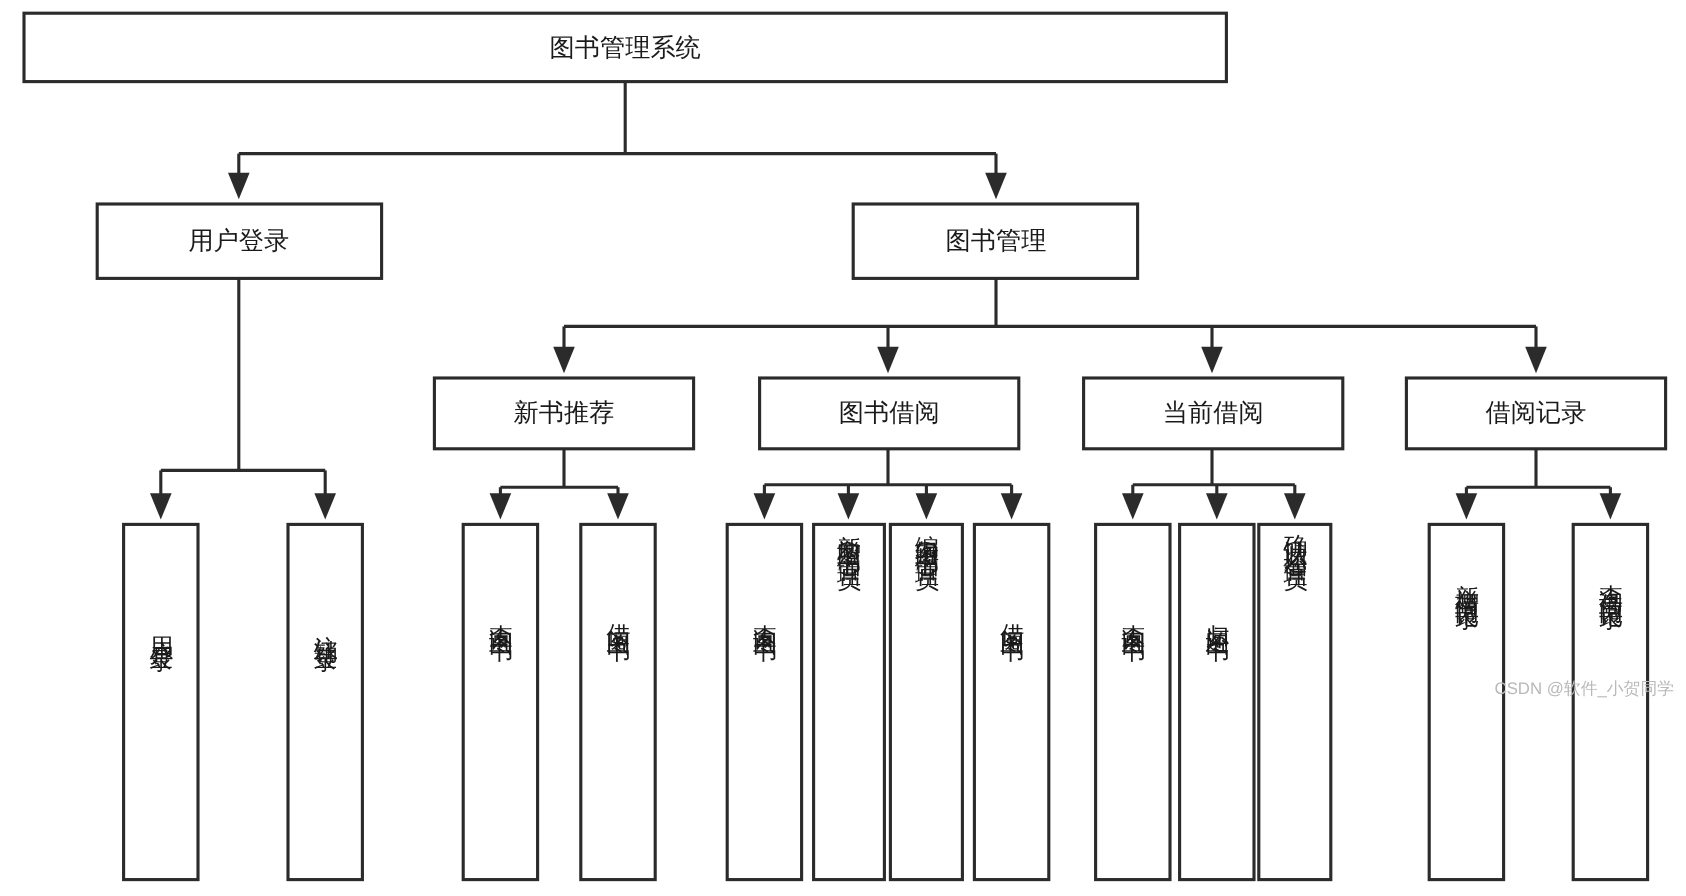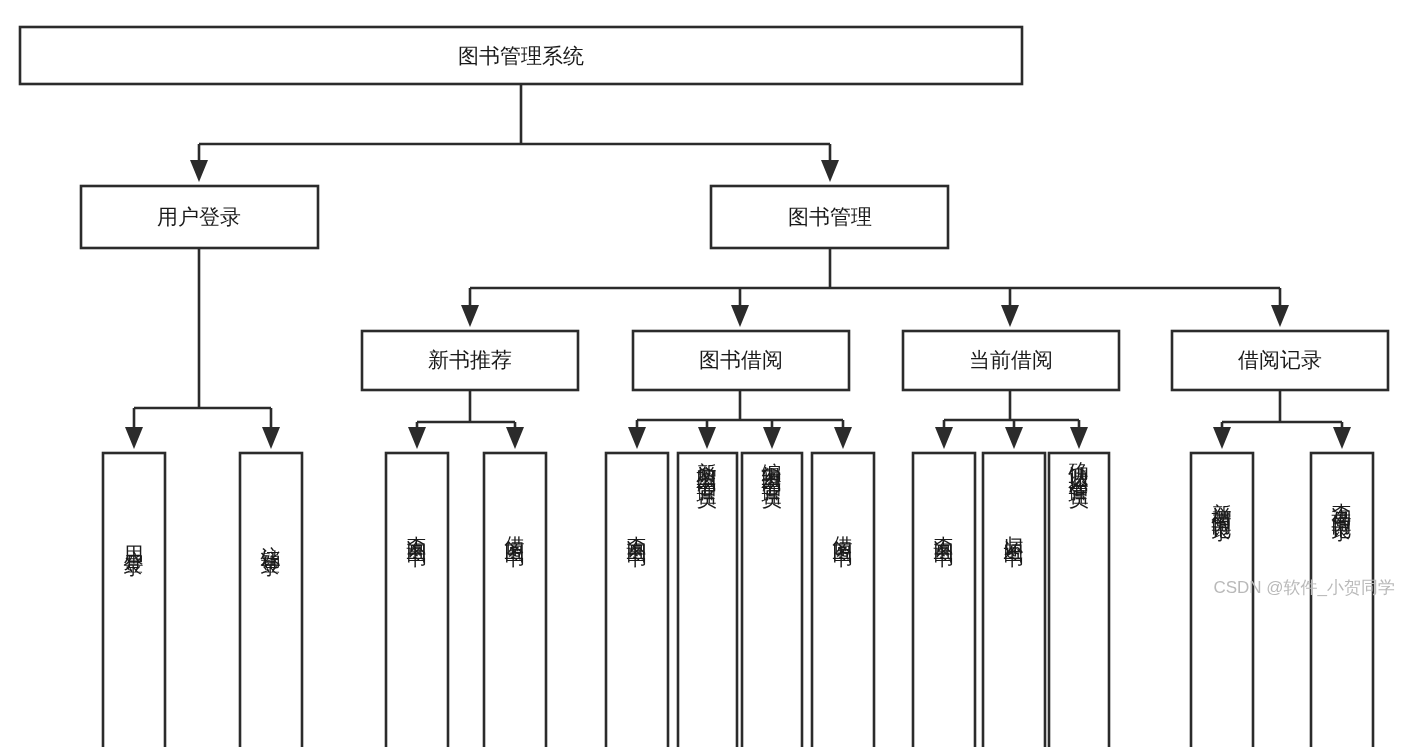--- a/index.html
+++ b/index.html
@@ -13,21 +13,20 @@
     font-family: "Liberation Sans", "DejaVu Sans", sans-serif;
     overflow: hidden;
     position: relative;
   }
   #diagram-root {
     position: absolute;
     left: 0;
     top: 0;
     width: 1405px;
     height: 589px;
-    margin-top: 16px;
   }
   svg.flowchart {
     display: block;
     width: 1405px;
     height: 747px;
   }
   .node-box {
     fill: #ffffff;
     stroke: #2b2b2b;
     stroke-width: 2.6;
@@ -55,21 +54,21 @@
     fill: #1a1a1a;
     writing-mode: vertical-rl;
     text-orientation: upright;
     letter-spacing: 4px;
   }
   .watermark-text {
     position: absolute;
     right: 10px;
     bottom: 6px;
     font-family: "Liberation Sans", "DejaVu Sans", sans-serif;
-    font-size: 17px;
+    font-size: 14px;
     color: #b9b9b9;
     white-space: nowrap;
     user-select: none;
   }
 </style>
 </head>
 <body>
 
 <div id="diagram-root">
   <svg class="flowchart" viewBox="0 0 1405 747" xmlns="http://www.w3.org/2000/svg">

